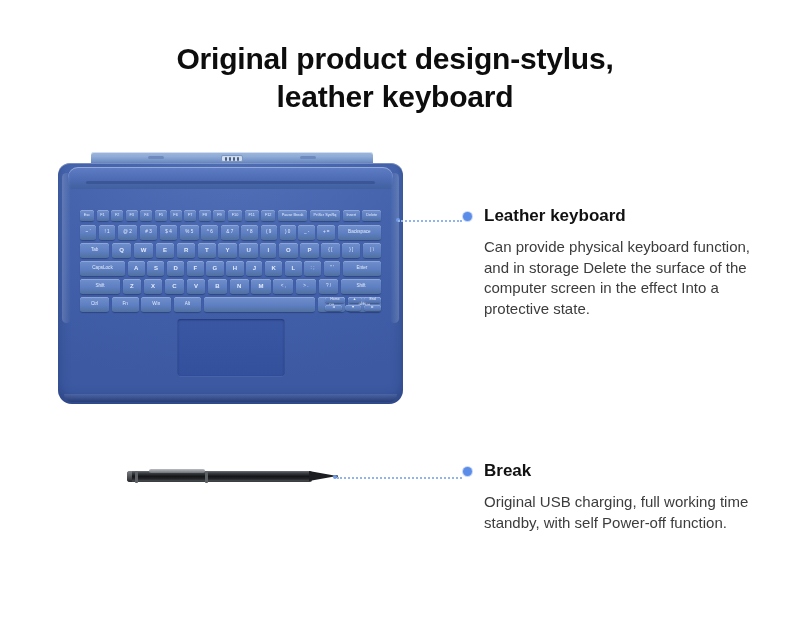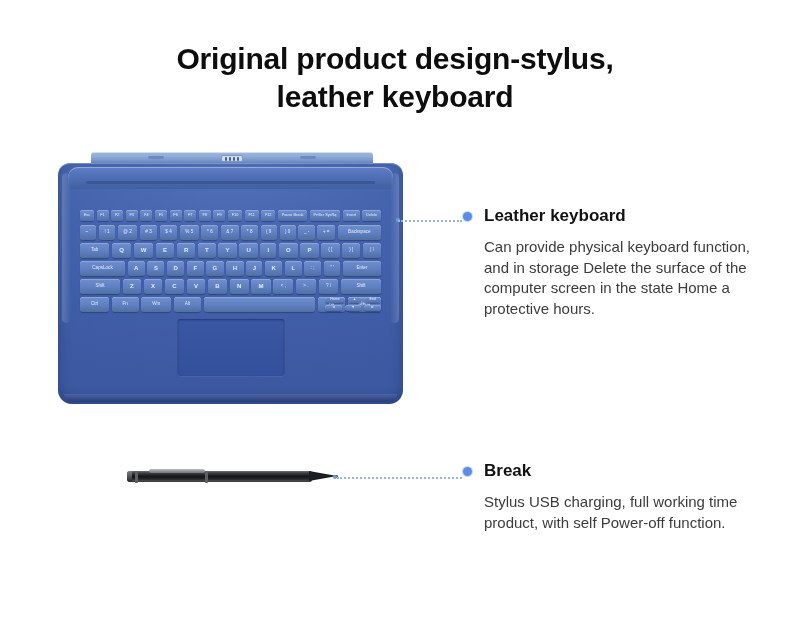--- a/index.html
+++ b/index.html
@@ -490,27 +490,27 @@
 <div class="leader" id="leader-stylus"></div>
 
 <div class="feature" id="feature-keyboard">
   <div class="feature-head">
     <span class="feature-dot"></span>
     <span>Leather keyboard</span>
   </div>
   <div class="feature-body">
     <span class="bline">Can provide physical keyboard function,</span>
     <span class="bline">and in storage Delete the surface of the</span>
-    <span class="bline">computer screen in the state Home a</span>
-    <span class="bline">protective hours.</span>
+    <span class="bline">computer screen in the effect Into a</span>
+    <span class="bline">protective state.</span>
   </div>
 </div>
 
 <div class="feature" id="feature-stylus">
   <div class="feature-head">
     <span class="feature-dot"></span>
     <span>Break</span>
   </div>
   <div class="feature-body">
-    <span class="bline">Stylus USB charging, full working time</span>
-    <span class="bline">product, with self Power-off function.</span>
+    <span class="bline">Original USB charging, full working time</span>
+    <span class="bline">standby, with self Power-off function.</span>
   </div>
 </div>
 
 </body></html>

